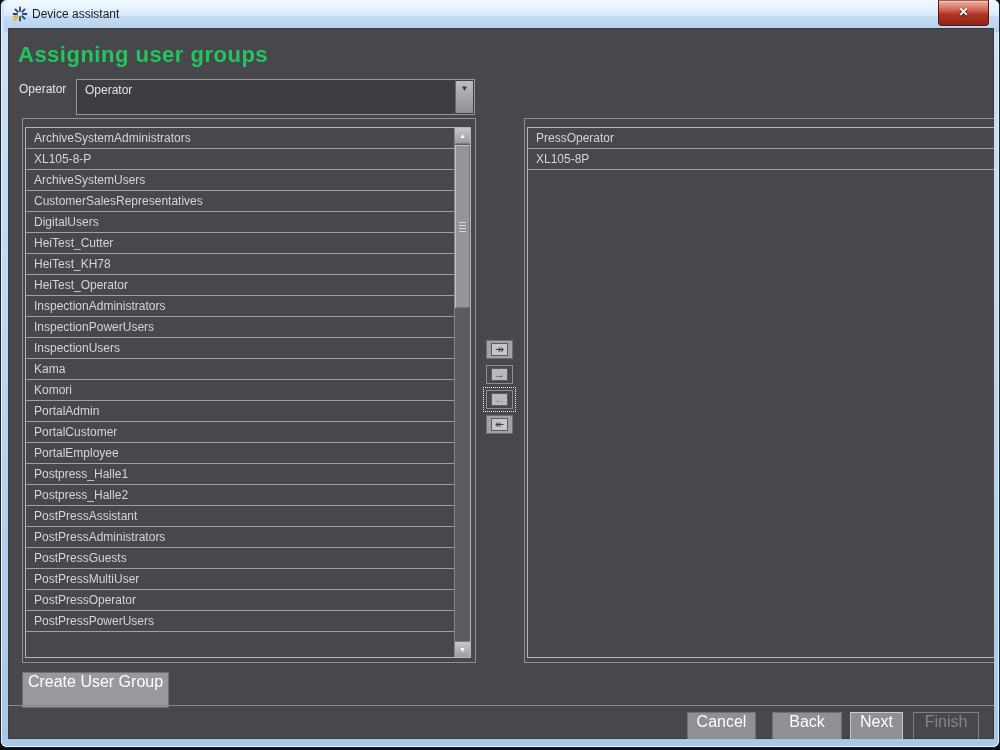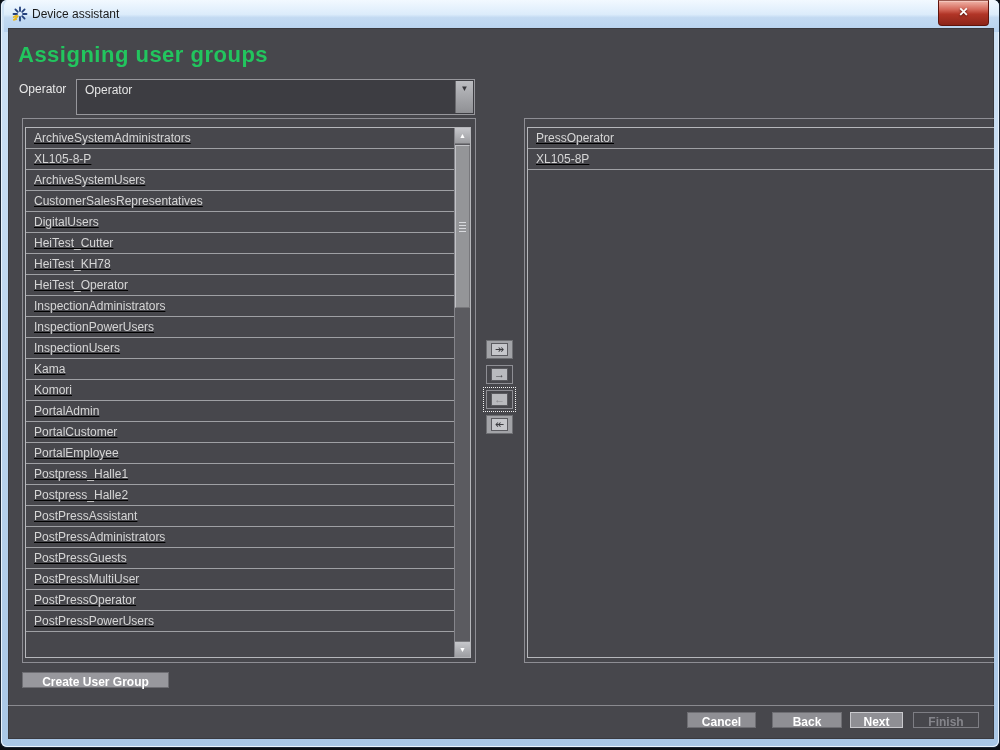--- a/index.html
+++ b/index.html
@@ -34,21 +34,21 @@
 
   
   .groupbox{position:absolute;border:1px solid #8e8e94;box-sizing:border-box;}
   .gb-avail{left:14px;top:90px;width:454px;height:545px;}
   .gb-assign{left:516px;top:90px;width:530px;height:545px;}
   .legend{position:absolute;top:-8px;left:6px;background:#47474c;padding:0 4px;
        font-size:12px;font-weight:bold;color:#f0f0f0;margin-top:24px;}
 
   .listbox{position:absolute;left:2px;top:8px;right:4px;bottom:4px;border:1px solid #b6b7bb;
        background:#47474c;overflow:hidden;}
-  .rows{position:absolute;left:0;top:0;bottom:0;right:0;overflow:hidden;text-decoration:underline;}
+  .rows{position:absolute;left:0;top:0;bottom:0;right:0;overflow:hidden;}
   .rows.with-sb{right:16px;}
   .row{height:20px;line-height:20px;border-bottom:1px solid #9fa0a4;padding-left:8px;
        font-size:12px;color:#d6d6d6;white-space:nowrap;}
 
   
   .sbar{position:absolute;right:0;top:0;bottom:0;width:16px;background:#5b5b60;border-left:1px solid #85858b;box-sizing:border-box;}
   .sbtn{position:absolute;left:0;right:0;height:15px;background:linear-gradient(#c6c7cb,#9c9da1);
        text-align:center;font-size:7px;color:#fff;line-height:15px;}
   .sbtn.up{top:0;border-bottom:1px solid #7a7a7e;}
   .sbtn.down{bottom:0;border-top:1px solid #7a7a7e;}
@@ -62,22 +62,22 @@
        display:flex;align-items:center;justify-content:center;}
   .xfer.lit{background:#a2a3a7;border:1px solid #6f7074;}
   .xfer.dim{background:transparent;border:1px solid #8e8e94;}
   .xfer.focus{outline:1px dotted #f2f2f2;outline-offset:2px;}
   .xfer .ic{width:17px;height:13px;background:#c6c7cb;border:1px solid #5b5b60;
        font-size:11px;line-height:11px;text-align:center;color:#3c3c40;box-sizing:border-box;}
   .xfer.dim .ic{background:#b9babe;}
   .xfer.dim.focus .ic{color:#86868a;}
 
   
-  .gbtn{position:absolute;height:16px;background:#8f8f94;border:1px solid #6e6e73;box-sizing:border-box;
-       color:#fff;font-weight:bold;font-size:12px;text-align:center;line-height:18px;cursor:default;}
+  .gbtn{position:absolute;height:36px;background:#8f8f94;border:1px solid #6e6e73;box-sizing:border-box;
+       color:#fff;font-weight:normal;font-size:16px;text-align:center;line-height:18px;cursor:default;}
   .create{left:14px;top:644px;width:147px;background:#98989d;}
   .divider{position:absolute;left:0;top:677px;width:986px;height:1px;background:#8a8a8f;}
   .b-cancel{left:679px;top:684px;width:69px;}
   .b-back{left:764px;top:684px;width:70px;}
   .b-next{left:842px;top:684px;width:53px;border:1px solid #c9c9cd;}
   .b-finish{left:905px;top:684px;width:66px;background:transparent;border:1px solid #7e7e84;color:#85858b;}
 </style>
 </head>
 <body>
 

